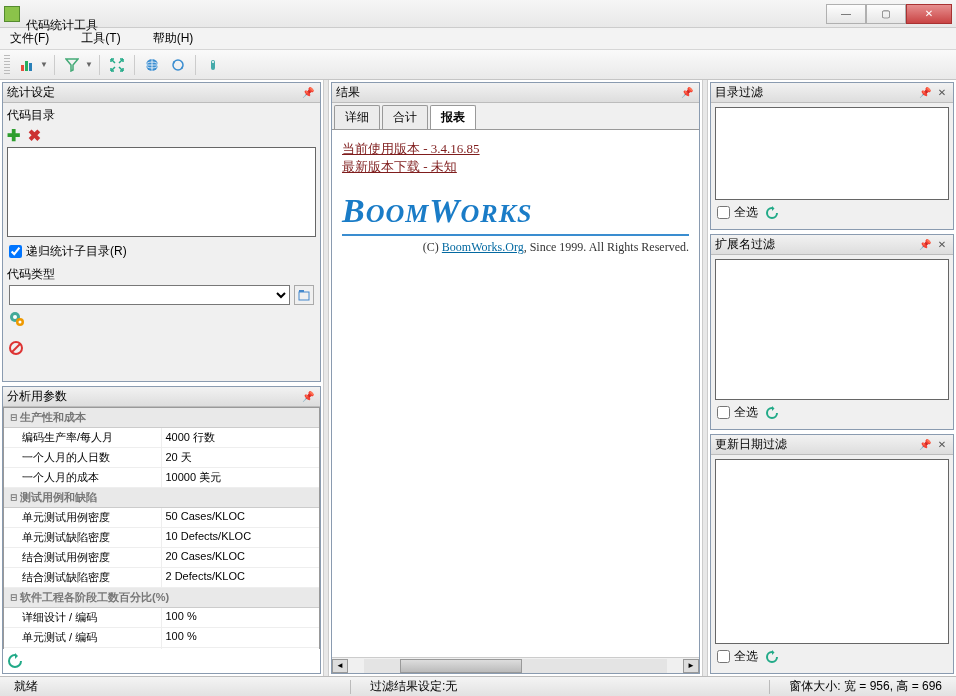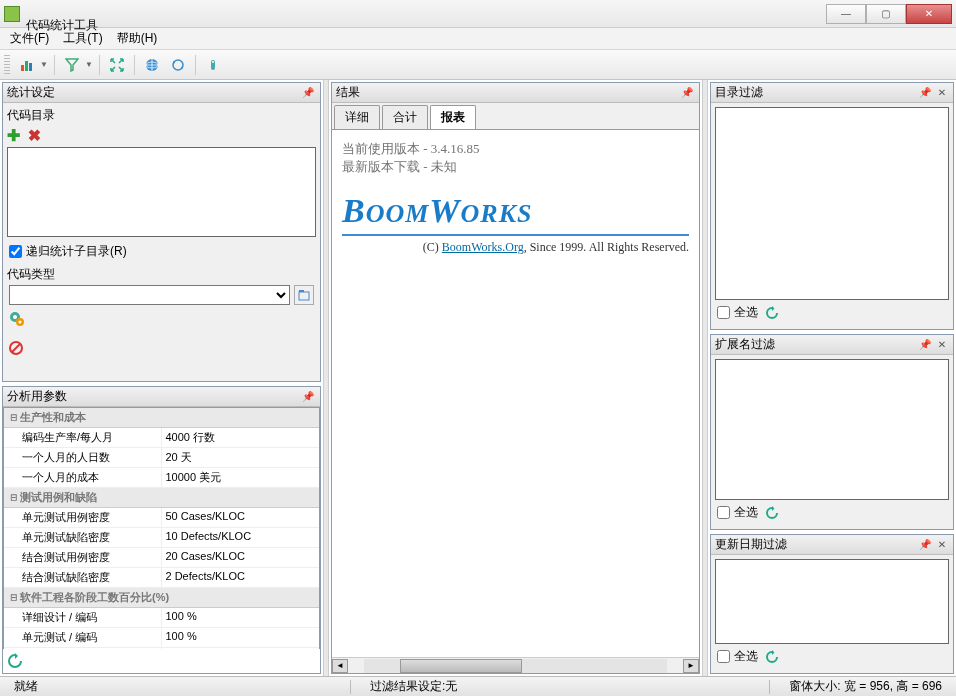--- a/index.html
+++ b/index.html
@@ -8,21 +8,21 @@
 
 .titlebar { height: 28px; background: linear-gradient(#f6f6f6,#e8e8e8); border-bottom: 1px solid #ccc; display: flex; align-items: center; padding: 0 4px; }
 .titlebar .app-icon { width: 16px; height: 16px; background: #8bc34a; border: 1px solid #558b2f; margin-right: 6px; display:inline-block; }
 .titlebar .title { flex: 1; margin-top: 23px; }
 .win-btns { display:flex; gap:0; }
 .win-btn { width: 40px; height: 20px; display:flex; align-items:center; justify-content:center; border:1px solid #b0b0b0; background: linear-gradient(#fdfdfd,#e6e6e6); font-size:10px; }
 .win-btn.close { background: linear-gradient(#e78f8f,#c94444); color:#fff; width:46px; border-color:#a83232;}
 .win-btn.min, .win-btn.max { color:#555; }
 
 
-.menubar { height: 22px; background: #f3f3f3; border-bottom: 1px solid #d6d6d6; display:flex; align-items:center; padding: 0 4px; gap:2px;}
+.menubar { height: 22px; background: #f3f3f3; border-bottom: 1px solid #d6d6d6; display:flex; align-items:center; padding: 0 4px; gap:20px;}
 .menubar .item { padding: 2px 6px; }
 
 
 .toolbar { height: 30px; background: linear-gradient(#fafafa,#e9e9e9); border-bottom: 1px solid #c5c5c5; display:flex; align-items:center; padding:0 4px; gap:4px;}
 .toolbar .grip { width:6px; height:20px; background: repeating-linear-gradient(#bbb,#bbb 1px, transparent 1px, transparent 3px); margin-right:2px;}
 .toolbar .tbtn { width:22px; height:22px; border:1px solid transparent; display:flex; align-items:center; justify-content:center; border-radius:2px; }
 .toolbar .sep { width:1px; height:20px; background:#ccc; margin:0 2px;}
 .toolbar .dd { font-size:8px; color:#666; margin-left:-2px;}
 
 
@@ -58,21 +58,21 @@
 .propgrid .row .k { width:50%; padding:2px 4px 2px 18px; border-right:1px solid #eee;}
 .propgrid .row .v { width:50%; padding:2px 4px;}
 .refresh-row { padding:4px;}
 
 
 .center-col { flex:1; display:flex; flex-direction:column;}
 .tabs { display:flex; border-bottom:1px solid #999; background:#f0f0f0; padding:2px 2px 0 2px;}
 .tab { padding:3px 10px; border:1px solid #999; border-bottom:none; background:#ececec; margin-right:2px; border-radius:2px 2px 0 0;}
 .tab.active { background:#fff; font-weight:bold;}
 .content { flex:1; background:#fff; padding:10px; overflow:hidden; position:relative;}
-.ver-line { color:#737373; font-family:"Comic Sans MS","STHupo",serif; font-size:13px;}
+.ver-line { color:#7f1d1d; font-family:"Comic Sans MS","STHupo",serif; font-size:13px;text-decoration:underline;}
 .logo { font-family:"Comic Sans MS",cursive; font-weight:bold; font-style:italic; color:#1a7cc7; font-size:26px; margin-top:16px; letter-spacing:1px;}
 .logo .big { font-size:34px;}
 .hr1 { border:none; border-top:2px solid #3a8dd0; margin:4px 0;}
 .copy { text-align:right; font-family:"Comic Sans MS",serif; font-size:12px; color:#333;}
 .copy a { color:#0369a1; text-decoration:underline;}
 .hscroll { position:absolute; bottom:0; left:0; right:0; height:16px; background:#f0f0f0; border-top:1px solid #ccc; display:flex; align-items:center;}
 .hscroll .track { flex:1; height:14px; background:#e4e4e4; margin:0 16px; position:relative;}
 .hscroll .thumb { position:absolute; left:12%; width:40%; height:100%; background:linear-gradient(#ddd,#bbb); border:1px solid #999;}
 .hscroll .arr { width:16px; height:14px; background:#ddd; border:1px solid #999; display:flex; align-items:center; justify-content:center; font-size:8px;}
 
@@ -304,21 +304,21 @@
             </div>
           <div class="arr">►</div>
         </div>
       </div>
     </div>
   </div>
 
   <div class="splitter-v"></div>
 
   <div class="right-col">
-    <div class="panel" style="height:248px">
+    <div class="panel" style="height:148px">
       <div class="panel-header">
         <span>目录过滤</span>
         <span class="spacer"></span>
         <span class="pin">📌</span>
         <span class="x">✕</span>
       </div>
       <div class="panel-body" style="display:flex; flex-direction:column;">
         <div class="filter-box"></div>
         <div class="filter-foot">
           <input type="checkbox" style="">

